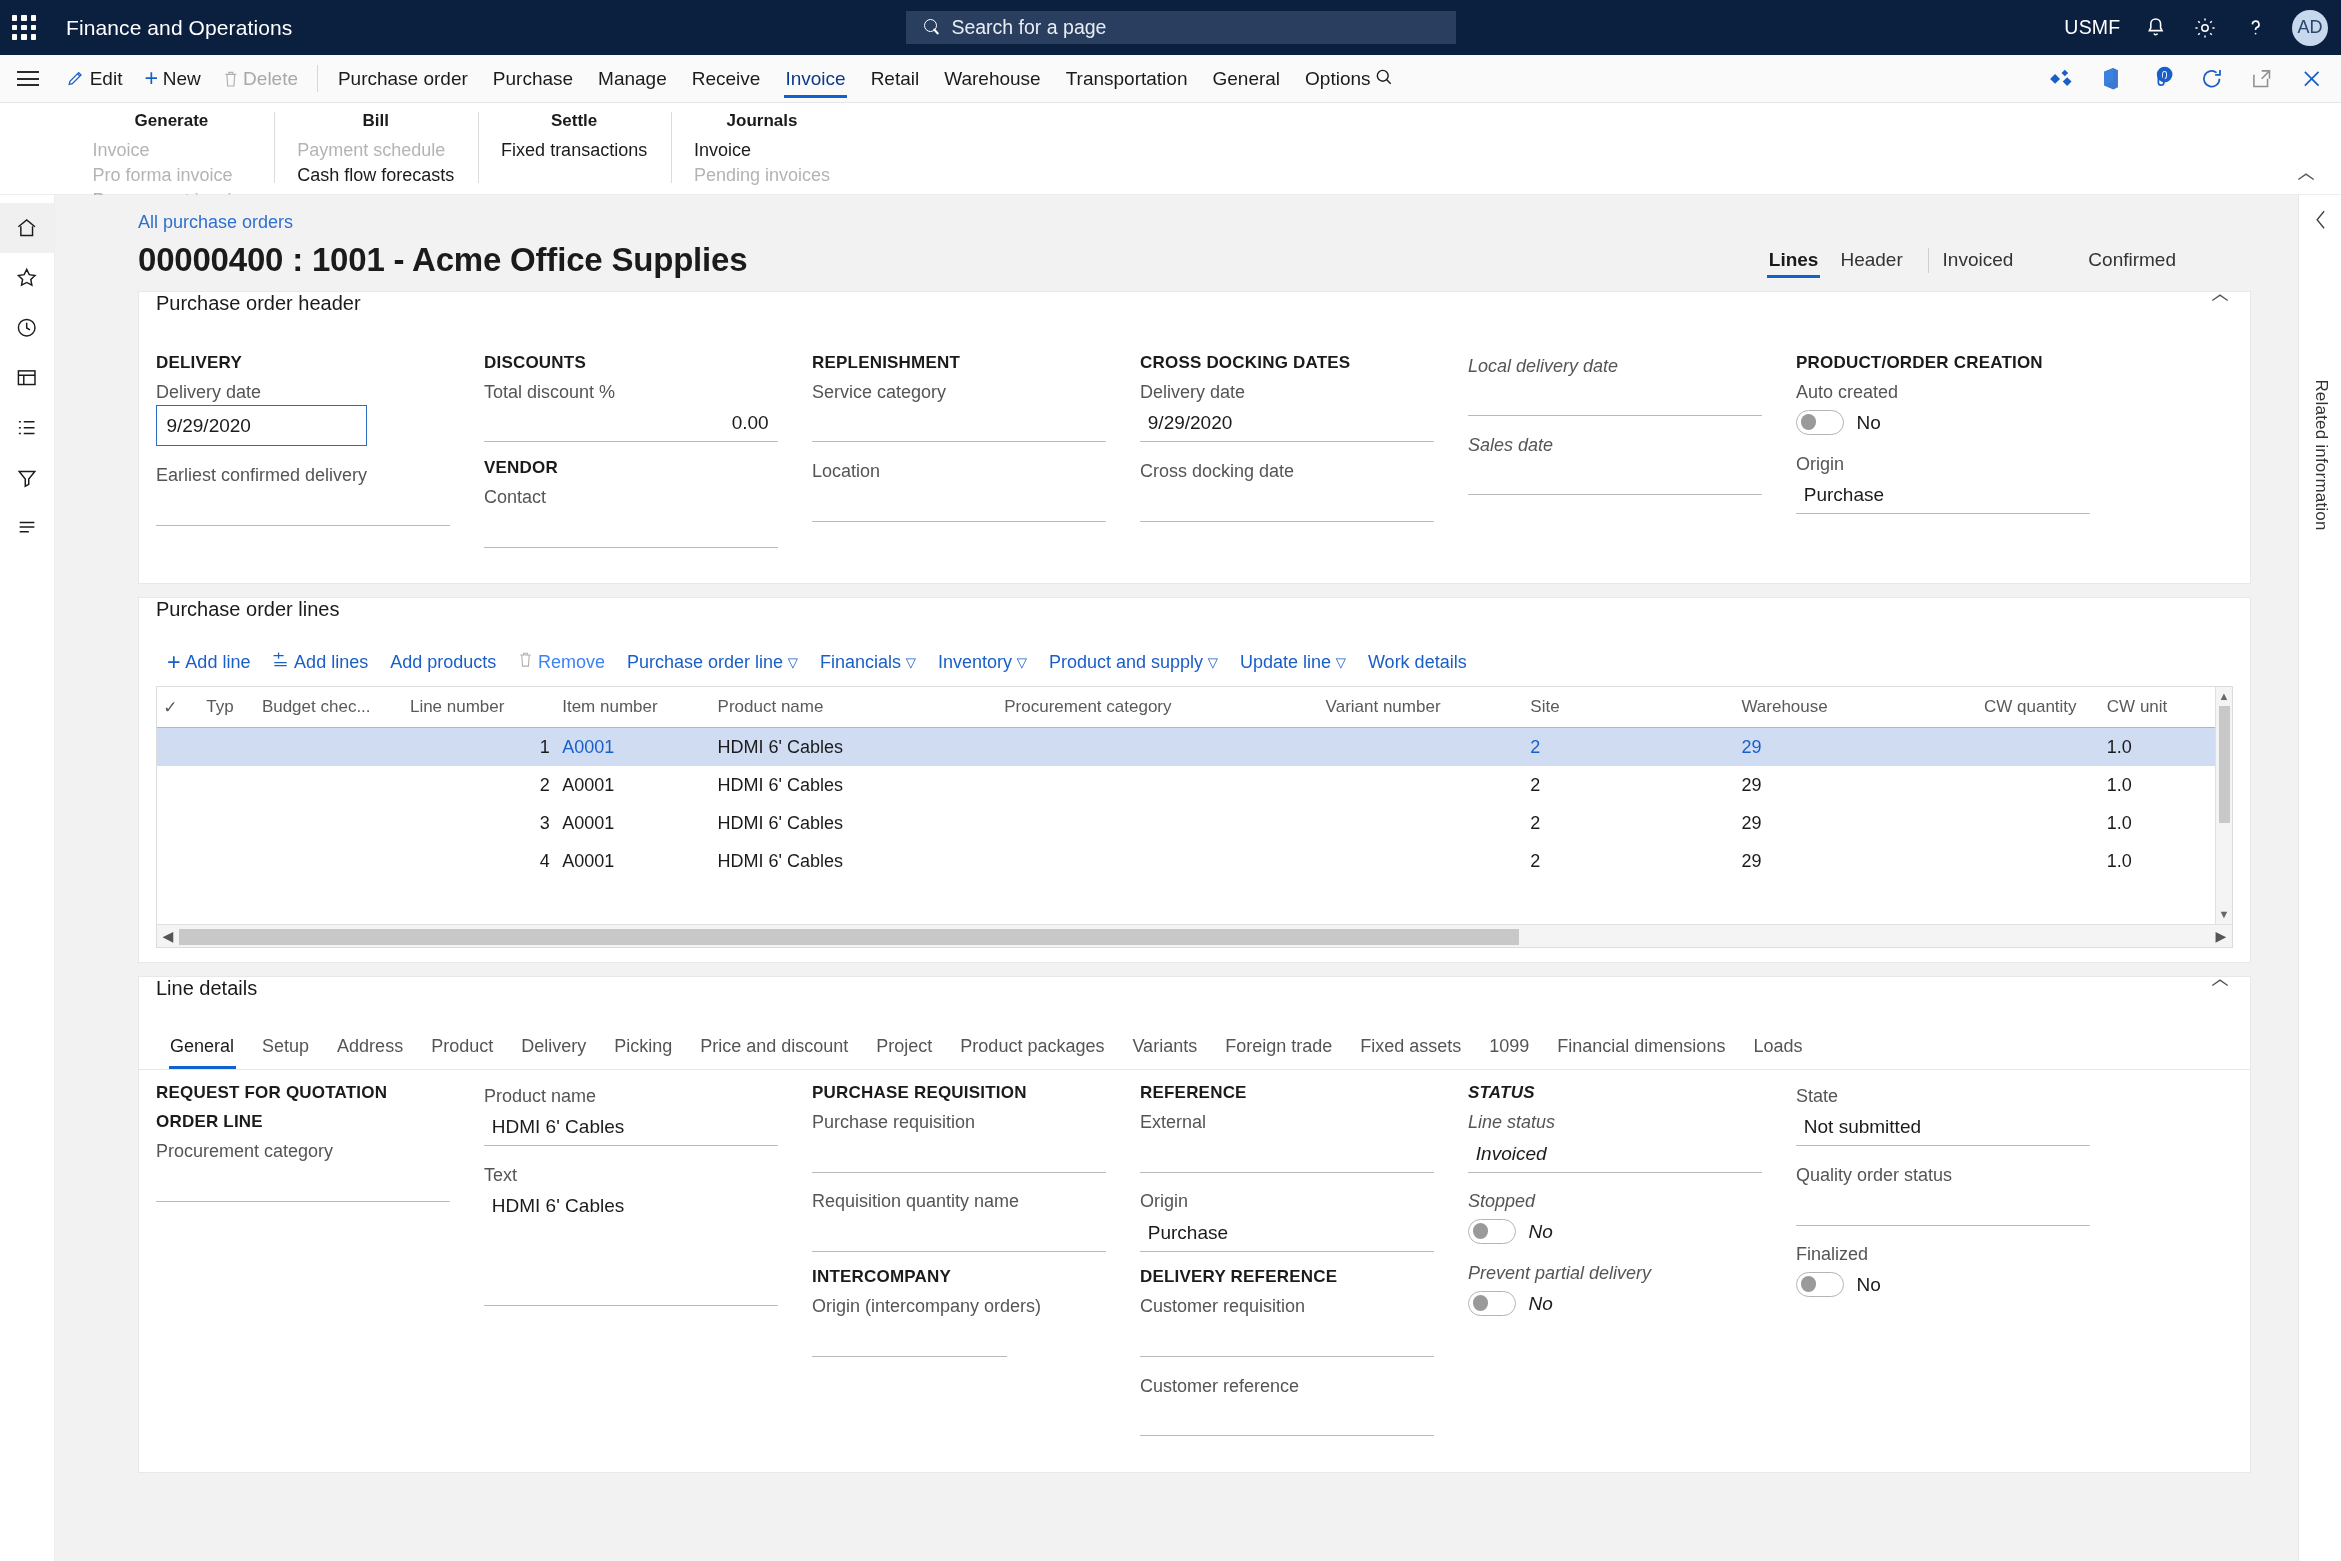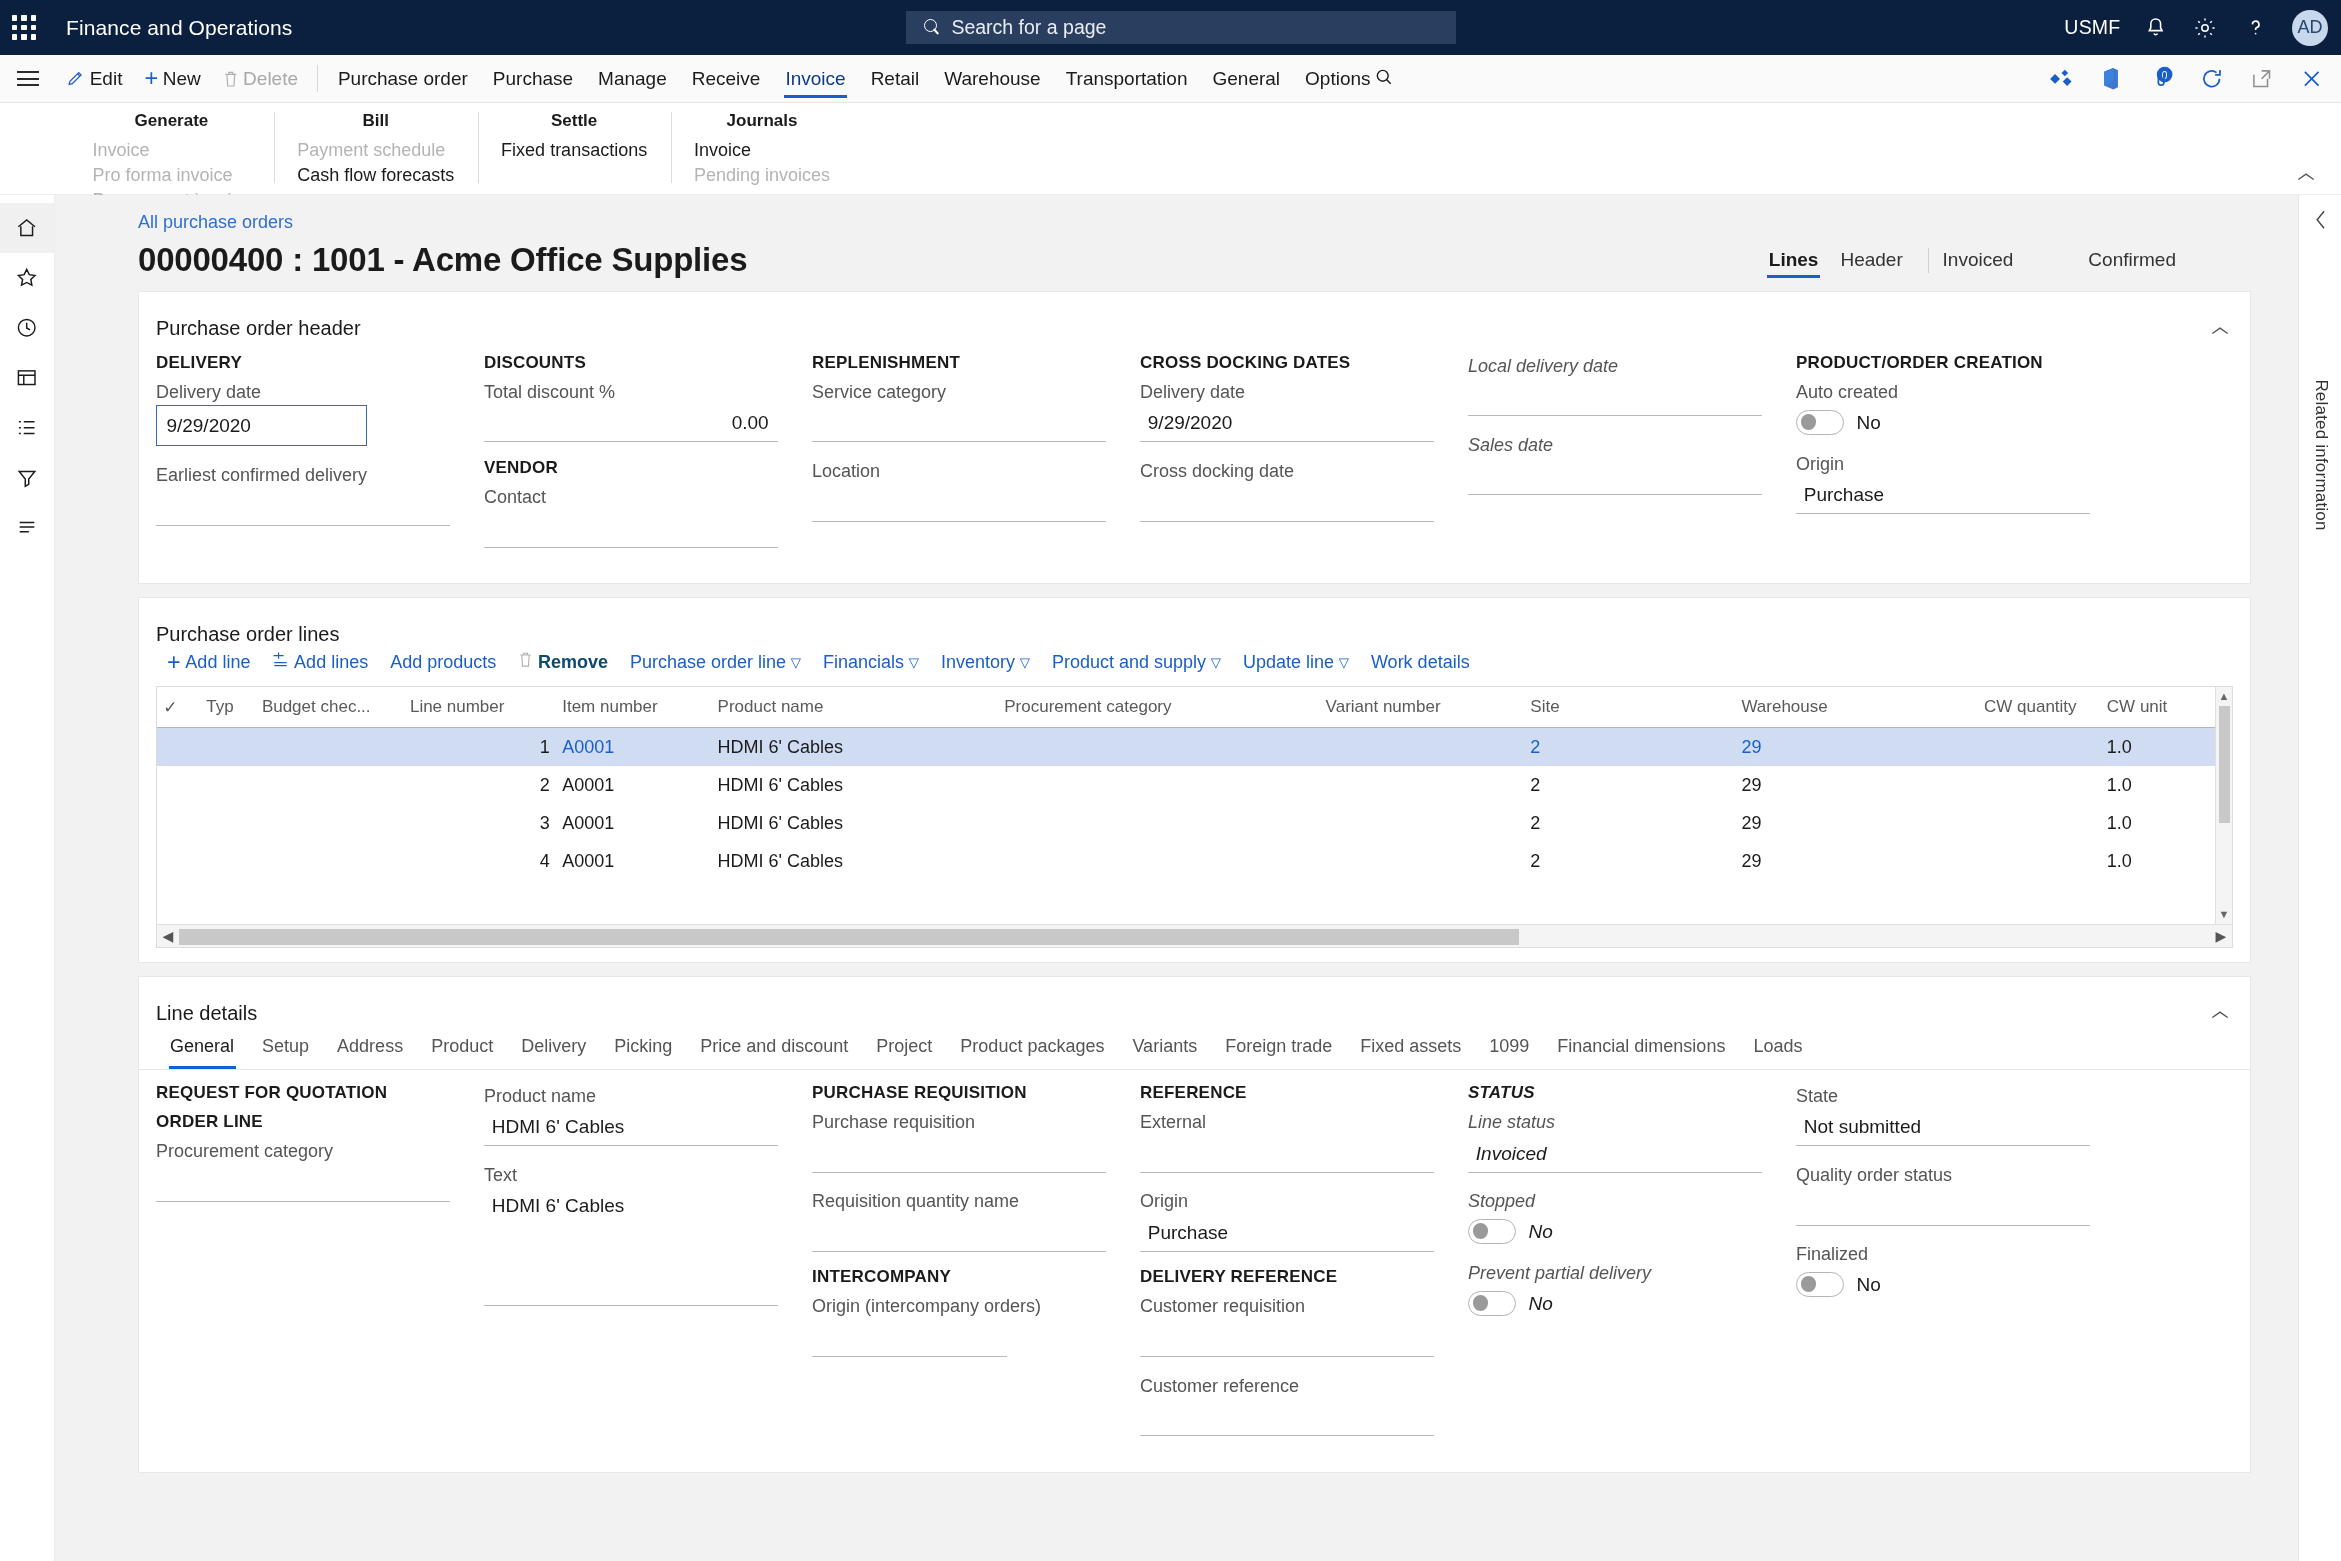--- a/index.html
+++ b/index.html
@@ -98,21 +98,21 @@
   .titlerow { display: flex; align-items: flex-end; margin: 7.8px 0 0 83px; padding-right: 47px; }
   .pagetitle { font-size: 33px; font-weight: 600; color: #1b1b1b; letter-spacing: -0.2px; }
   .titletabs { margin-left: auto; display: flex; align-items: center; gap: 0; padding-bottom: 6.2px; }
   .ttab { font-size: 19px; color: #333; padding: 0 11px; position: relative; cursor: pointer; }
   .ttab.active { font-weight: 600; color: #1b1b1b; }
   .ttab.active::after { content:""; position:absolute; left:9.4px; right:9.4px; bottom:-7px; height:3.1px; background:#0f62d0; }
   .ttdiv { width: 0.8px; height: 25px; background: #cfcfcf; margin: 0 14px; }
   .status-item { font-size: 19px; color: #333; margin-right: 75px; white-space: nowrap; }
   
   .card { background: #ffffff; margin: 12.5px 47px 0 83px; border: 0.8px solid #e8e8e8; }
-  .cardhead { height: 48px; display: flex; align-items: flex-end; padding: 0 17px; position: relative; }
+  .cardhead { height: 48px; display: flex; align-items: flex-start; padding: 0 17px; position: relative; }
   .cardtitle { font-size: 20px; color: #1b1b1b; font-weight: 400; }
   .chev { position: absolute; right: 20px; cursor: pointer; }
   
   .fieldgrid { display: flex; padding: 3.1px 17px 20px 17px; }
   .fcol { flex: 0 0 auto; padding-right: 34px; }
   .fcol.w1 { width: 328px; }
   .fcol.w2 { width: 328px; }
   .fcol.w3 { width: 328px; }
   .fcol.w4 { width: 328px; }
   .fcol.w5 { width: 328px; font-style: italic; }
@@ -133,21 +133,21 @@
   .toggle {
     width: 48px; height: 25px; border-radius: 12.5px; border: 1.6px solid #b5b5b5; background: #fff;
     position: relative; cursor: pointer; flex: 0 0 auto;
   }
   .toggle i { position: absolute; width: 15.6px; height: 15.6px; border-radius: 50%; background: #9a9a9a; left: 3.9px; top: 3.1px; }
   .toggle-val { font-size: 19px; color: #1b1b1b; }
   
   .gridtoolbar { display: flex; align-items: center; gap: 0; padding: 0 17px 7.8px 17px; flex-wrap: nowrap; }
   .gtbtn { font-size: 18px; color: #1a5fc8; padding: 4.7px 11px; cursor: pointer; display: flex;
            align-items: center; gap: 4.7px; white-space: nowrap; }
-  .gtbtn.dim { color: #0c4a6e; cursor: default; font-weight: bold; }
+  .gtbtn.dim { color: #3b82f6; cursor: default; }
   .caret { font-size: 13.3px; }
   .gridwrap { margin: 0 17px 14px 17px; border: 0.8px solid #dcdcdc; position: relative; height: 262px; background: #fff; }
   table.lines { width: 100%; border-collapse: collapse; table-layout: fixed; }
   table.lines th {
     font-size: 17px; font-weight: 400; color: #5a5a5a; text-align: left; padding: 9.4px 6.2px 9.4px 6.2px;
     border-bottom: 1.6px solid #b6b6b6; white-space: nowrap; background: #fff;
   }
   table.lines td { font-size: 18px; color: #1b1b1b; padding: 8.6px 6.2px; white-space: nowrap; }
   table.lines tr.sel td { background: #cfdcf2; }
   table.lines tr.sel td.lnk { color: #1a5fc8; }

